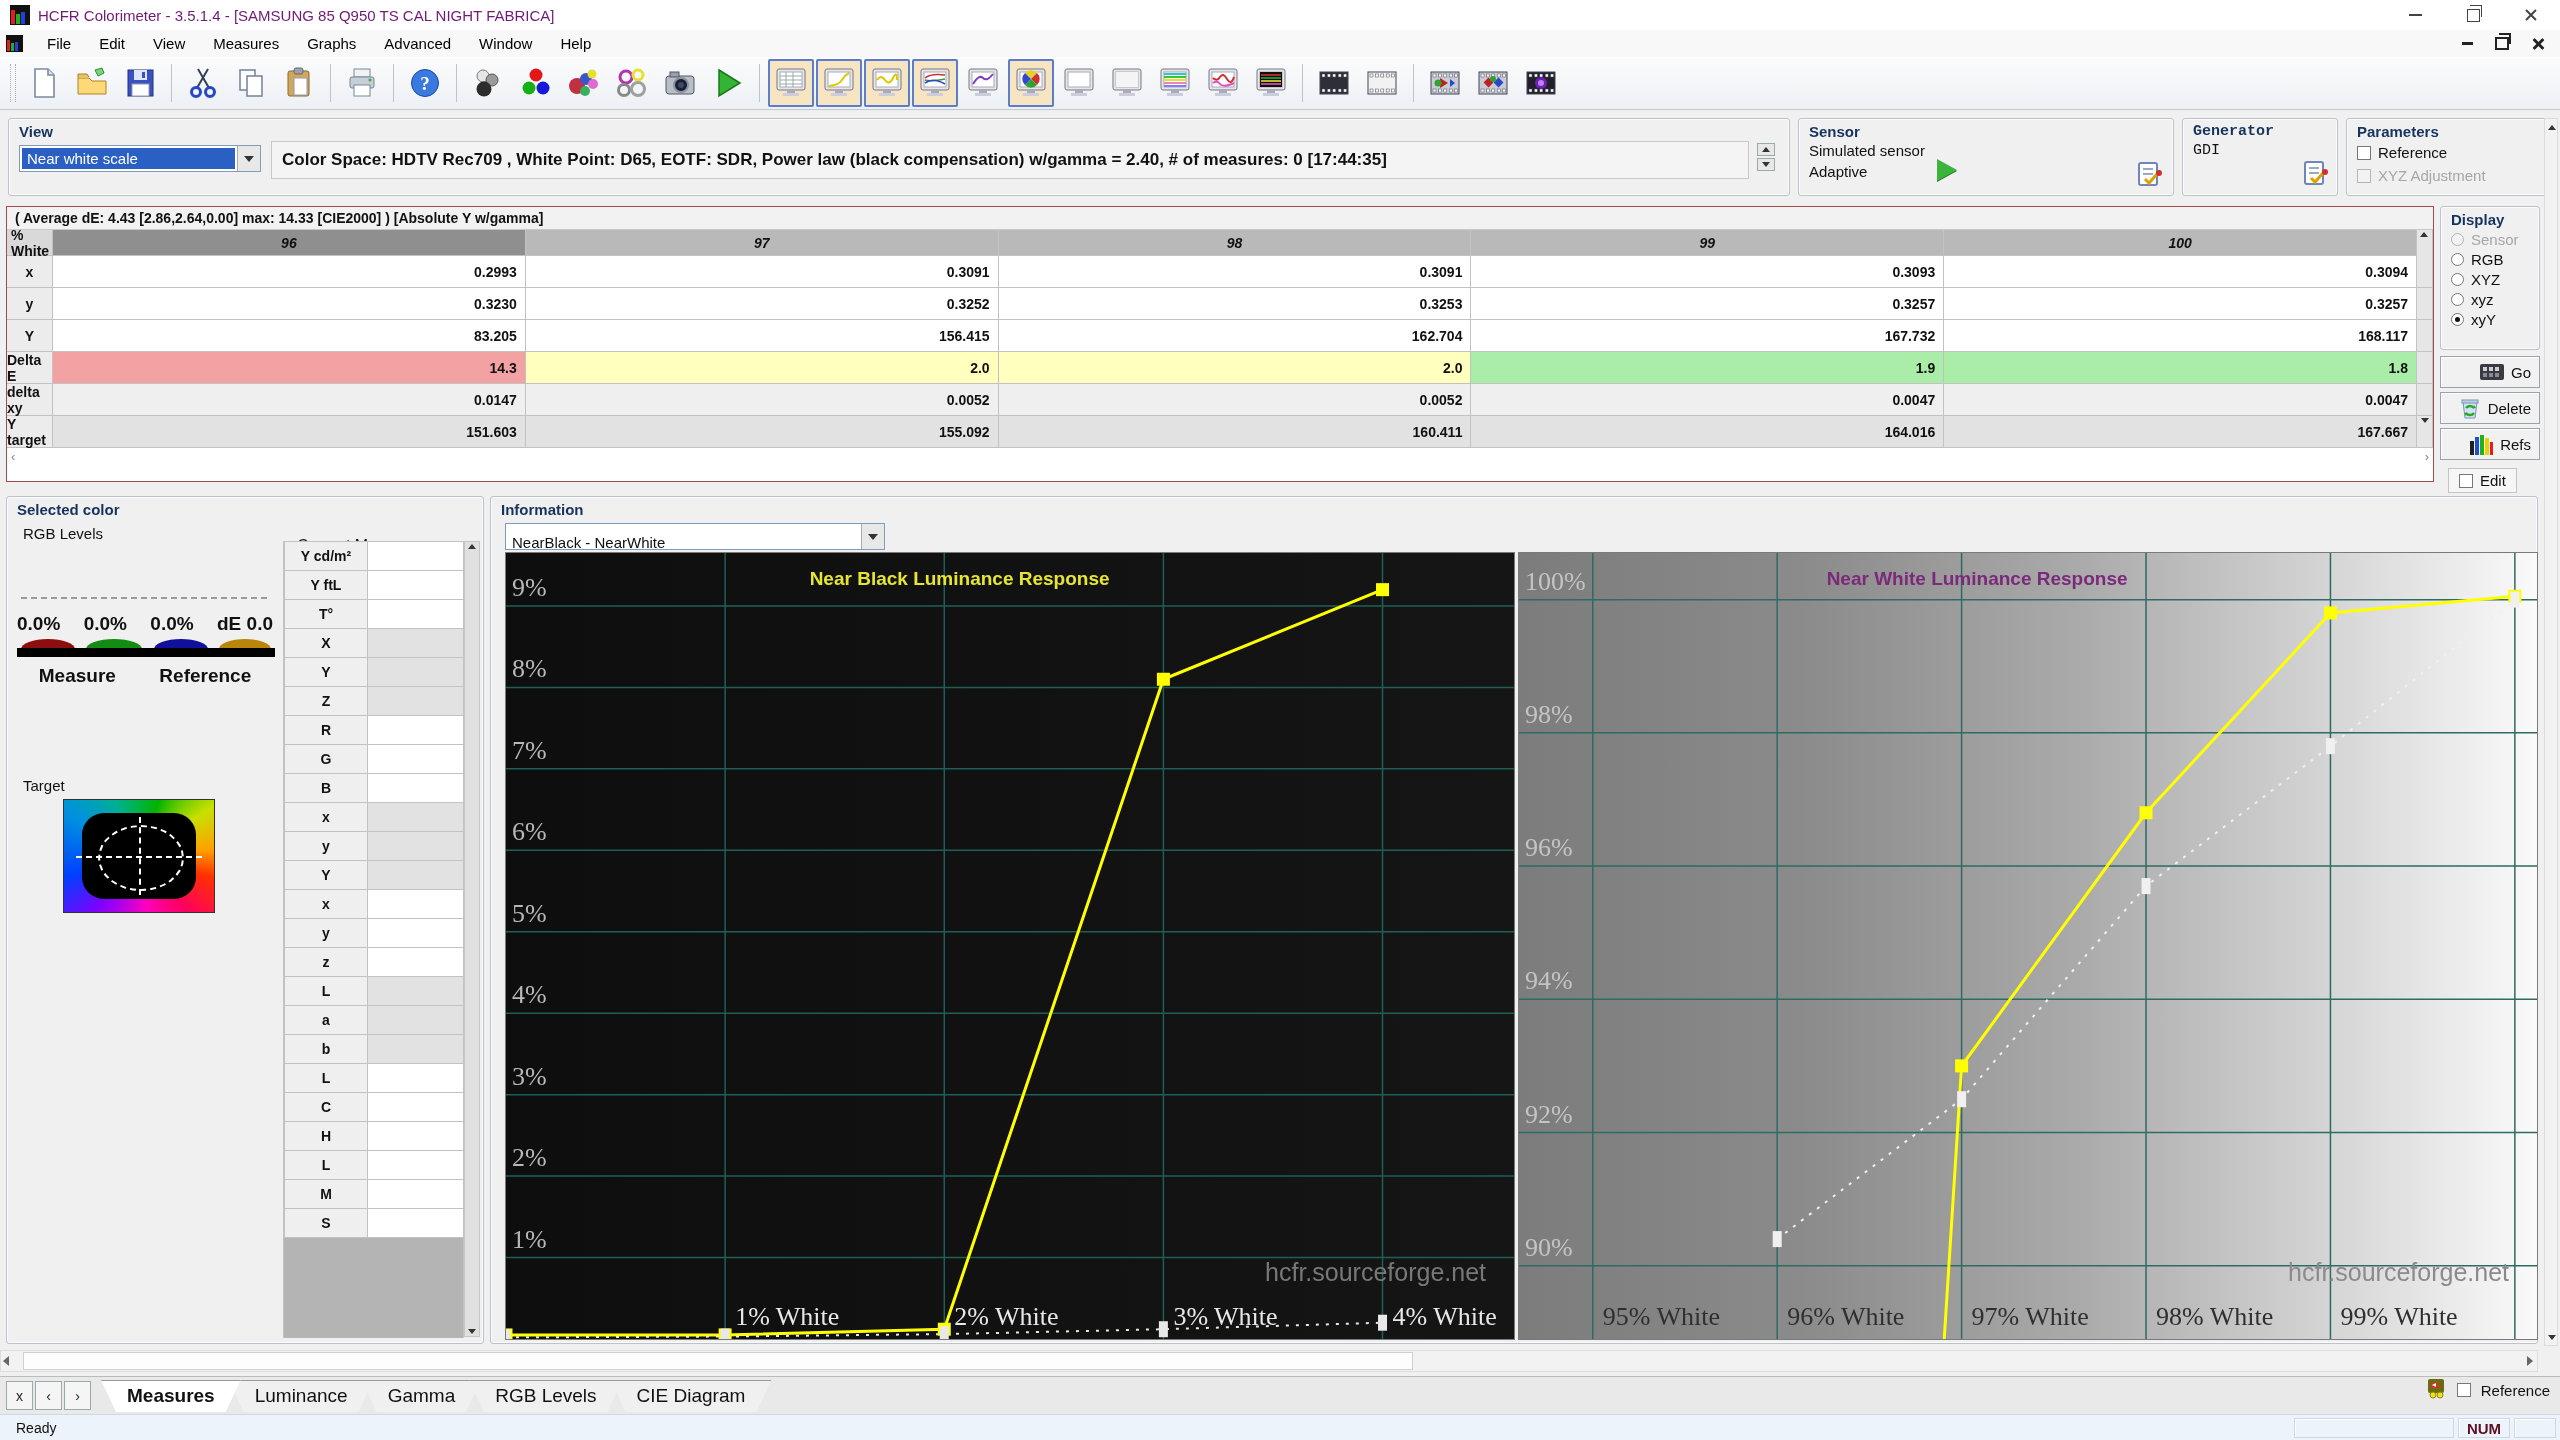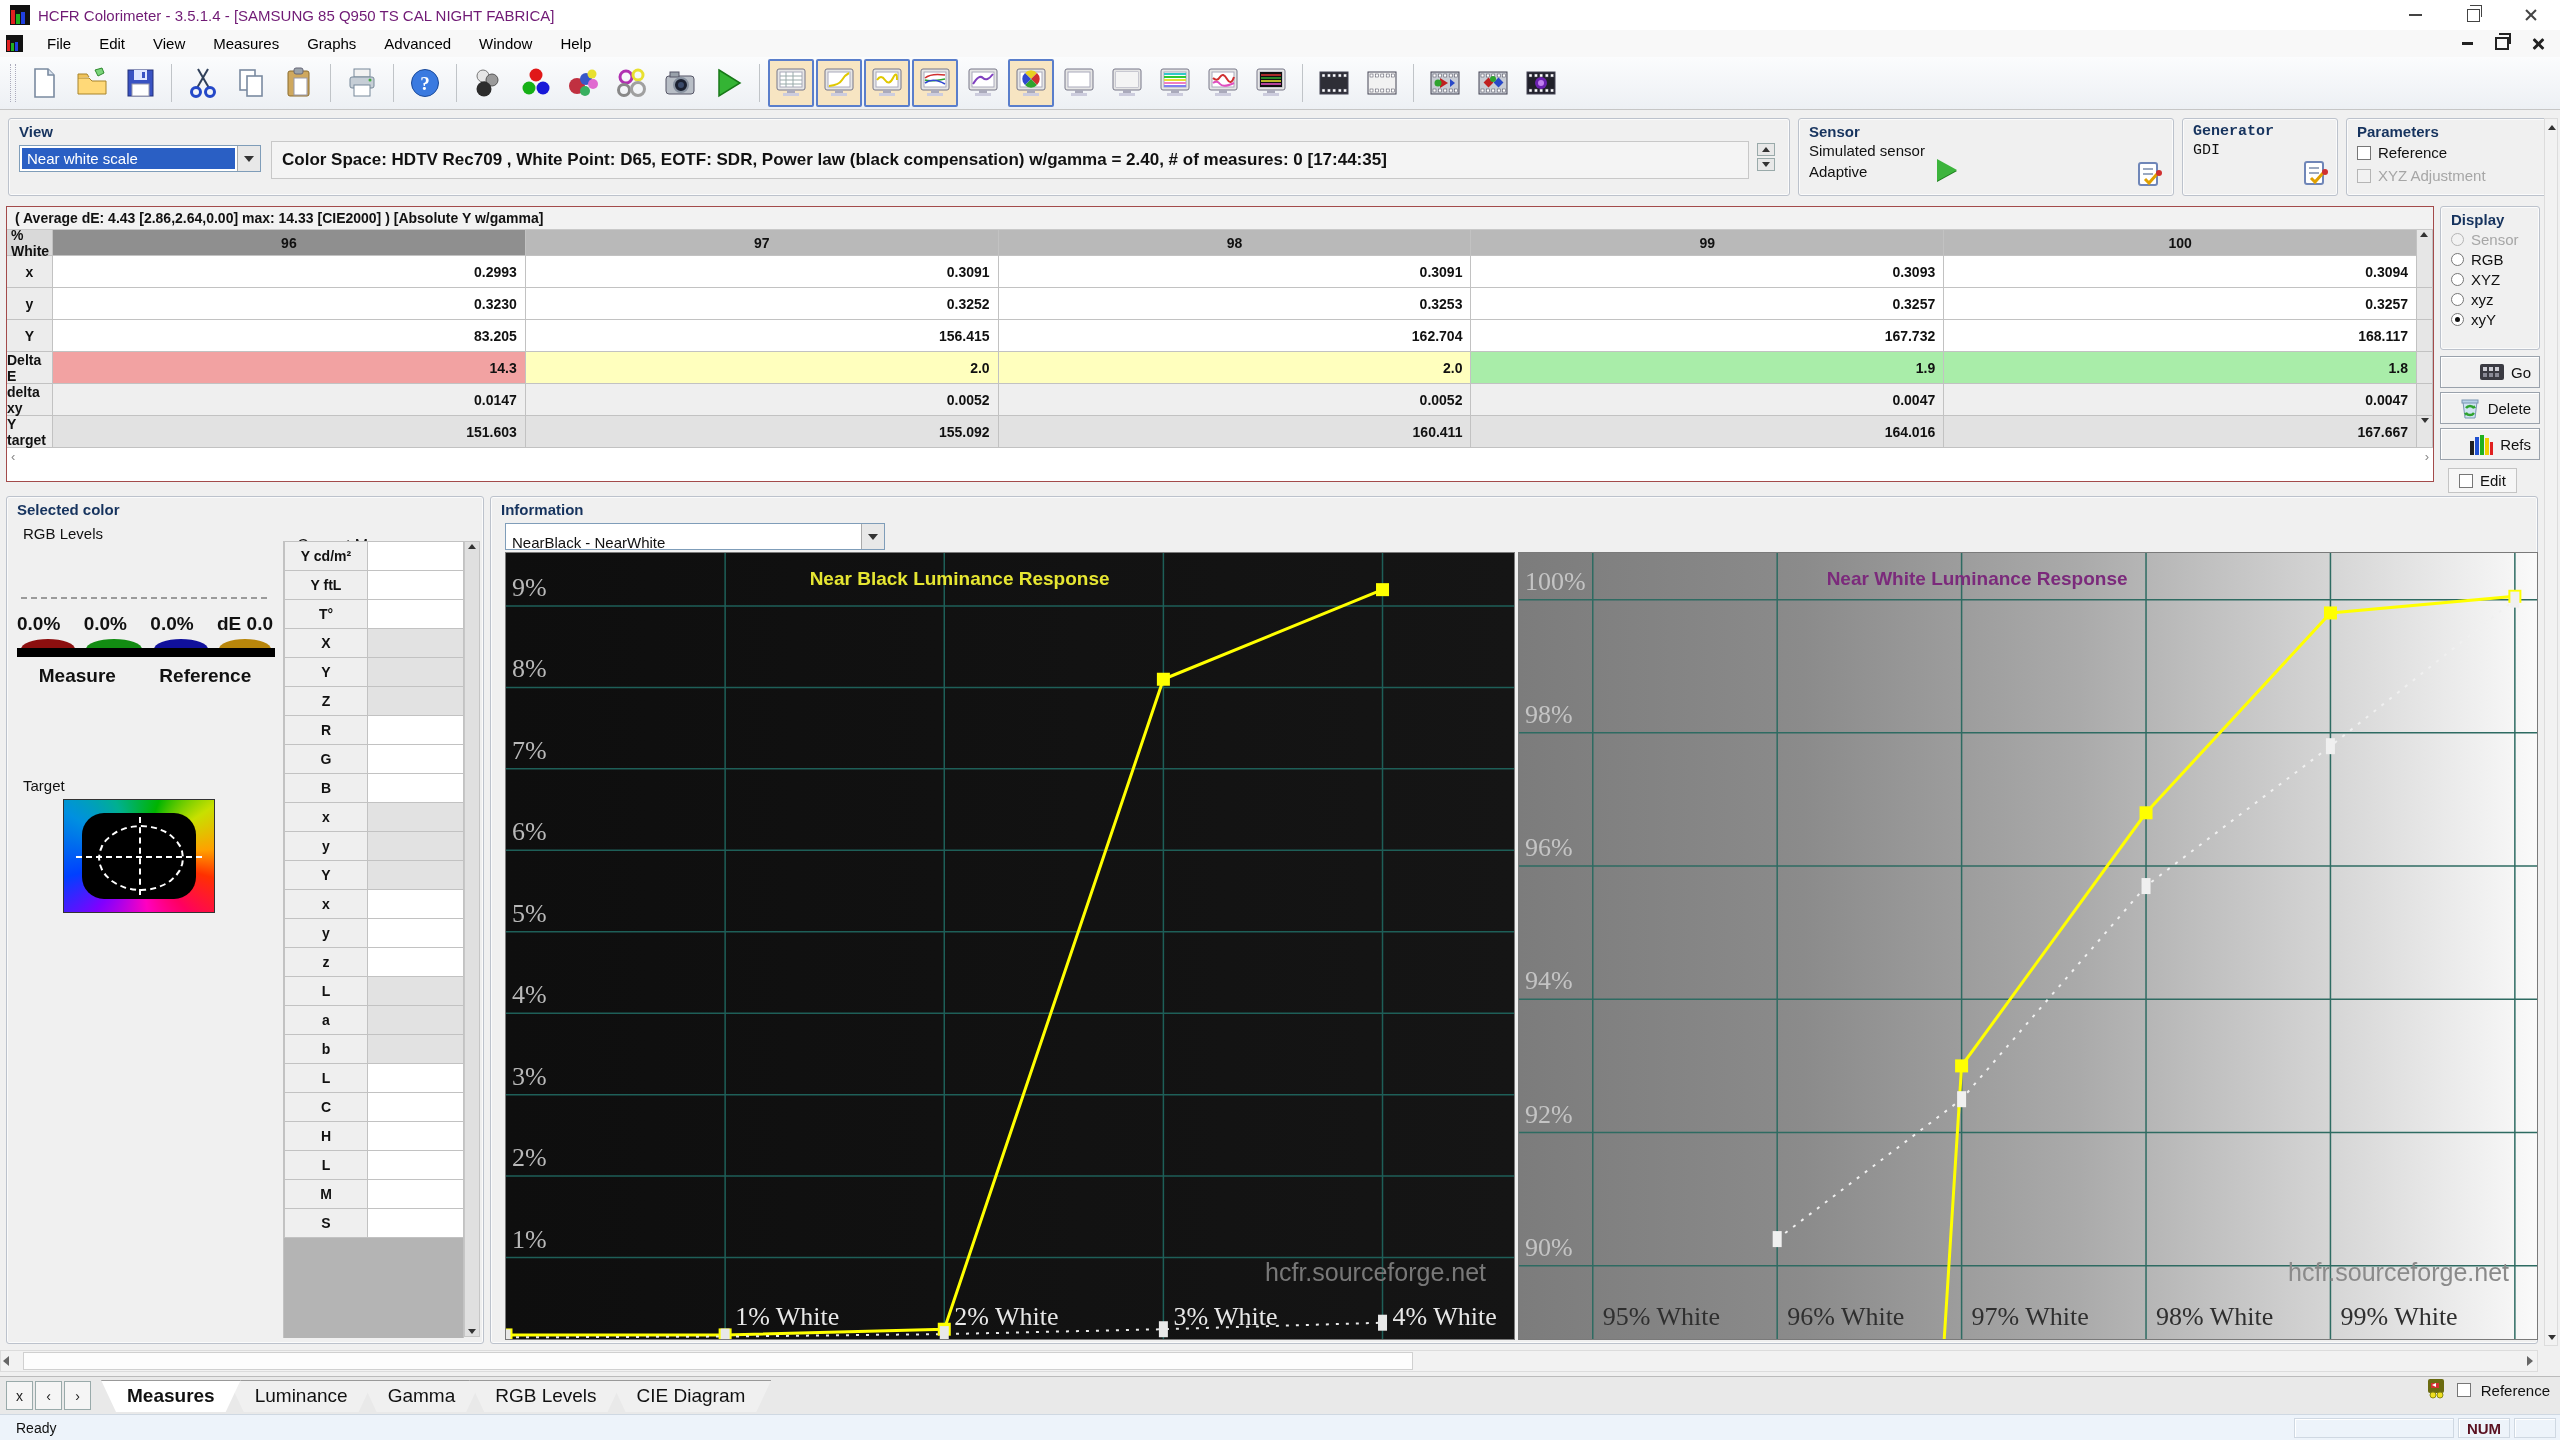--- a/index.html
+++ b/index.html
@@ -50,21 +50,21 @@
   .tri-up{width:0;height:0;border-left:4px solid transparent;border-right:4px solid transparent;border-bottom:5px solid #333;}
   .tri-down{width:0;height:0;border-left:4px solid transparent;border-right:4px solid transparent;border-top:5px solid #333;}
   .panel-line{font-size:15px;padding:2px 0 0 10px;}
   .play-tri{width:0;height:0;border-top:11px solid transparent;border-bottom:11px solid transparent;border-left:20px solid #3cb43c;filter:drop-shadow(0 1px 0 #1a7a1a);}
   
   #table-wrap{border:1px solid #a34b4b;background:#fff;box-sizing:border-box;}
   #table-summary{height:22px;background:#f2f2f2;border-bottom:1px solid #c9c9c9;font-size:14px;font-weight:bold;display:flex;align-items:center;padding-left:8px;}
   .mg-row{display:flex;}
   .mg-cell{box-sizing:border-box;border-right:1px solid #c2c2c2;border-bottom:1px solid #c2c2c2;font-size:14px;display:flex;align-items:center;}
   .mg-headcorner{background:#d9d9d9;font-weight:bold;justify-content:flex-start;padding-left:4px;}
-  .mg-colhead{background:#b9b9b9;font-weight:bold;justify-content:center;}
+  .mg-colhead{background:#b9b9b9;font-weight:bold;justify-content:center;font-style:italic;}
   .mg-colhead.first{background:#8f8f8f;}
   .mg-rowlabel{background:#ececec;font-weight:bold;justify-content:center;}
   .mg-val{justify-content:flex-end;padding-right:8px;font-weight:600;}
   .mg-scrollcol{width:16px;background:#e6e6e6;display:flex;flex-direction:column;justify-content:space-between;align-items:center;padding:2px 0;box-sizing:border-box;}
   #table-bottom{height:16px;display:flex;justify-content:space-between;align-items:center;padding:0 4px;color:#888;font-size:13px;}
   
   .radio-row{display:flex;align-items:center;gap:7px;font-size:15px;padding:3px 0 0 10px;}
   .rb{width:13px;height:13px;border-radius:50%;border:1px solid #777;background:#fff;position:relative;box-sizing:border-box;}
   .rb.on:before{content:"";position:absolute;left:3px;top:3px;width:5px;height:5px;border-radius:50%;background:#111;}
   .rb.dis{border-color:#b5b5b5;background:#f2f2f2;}

